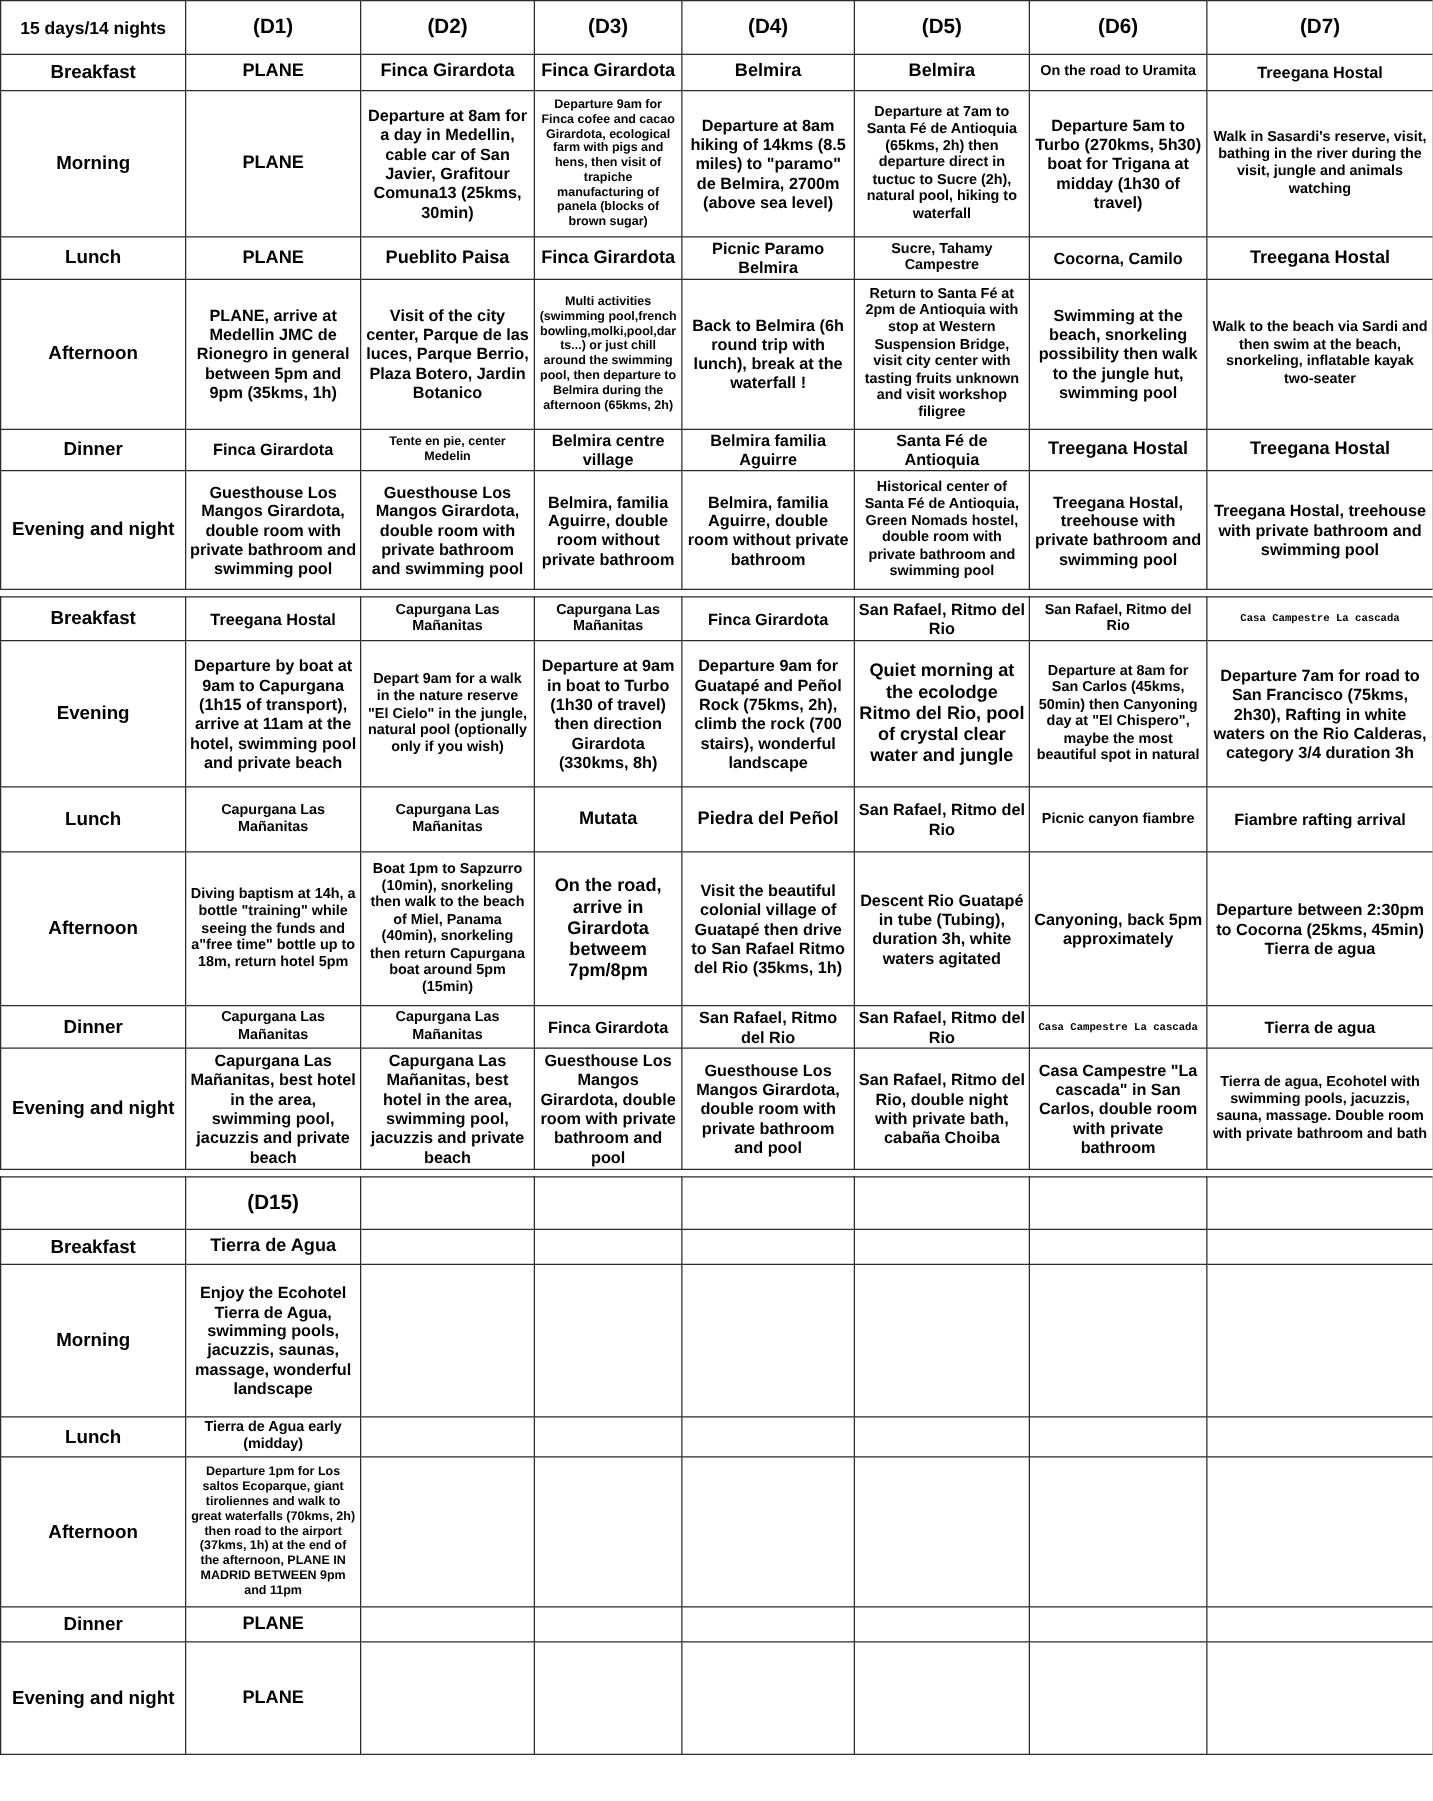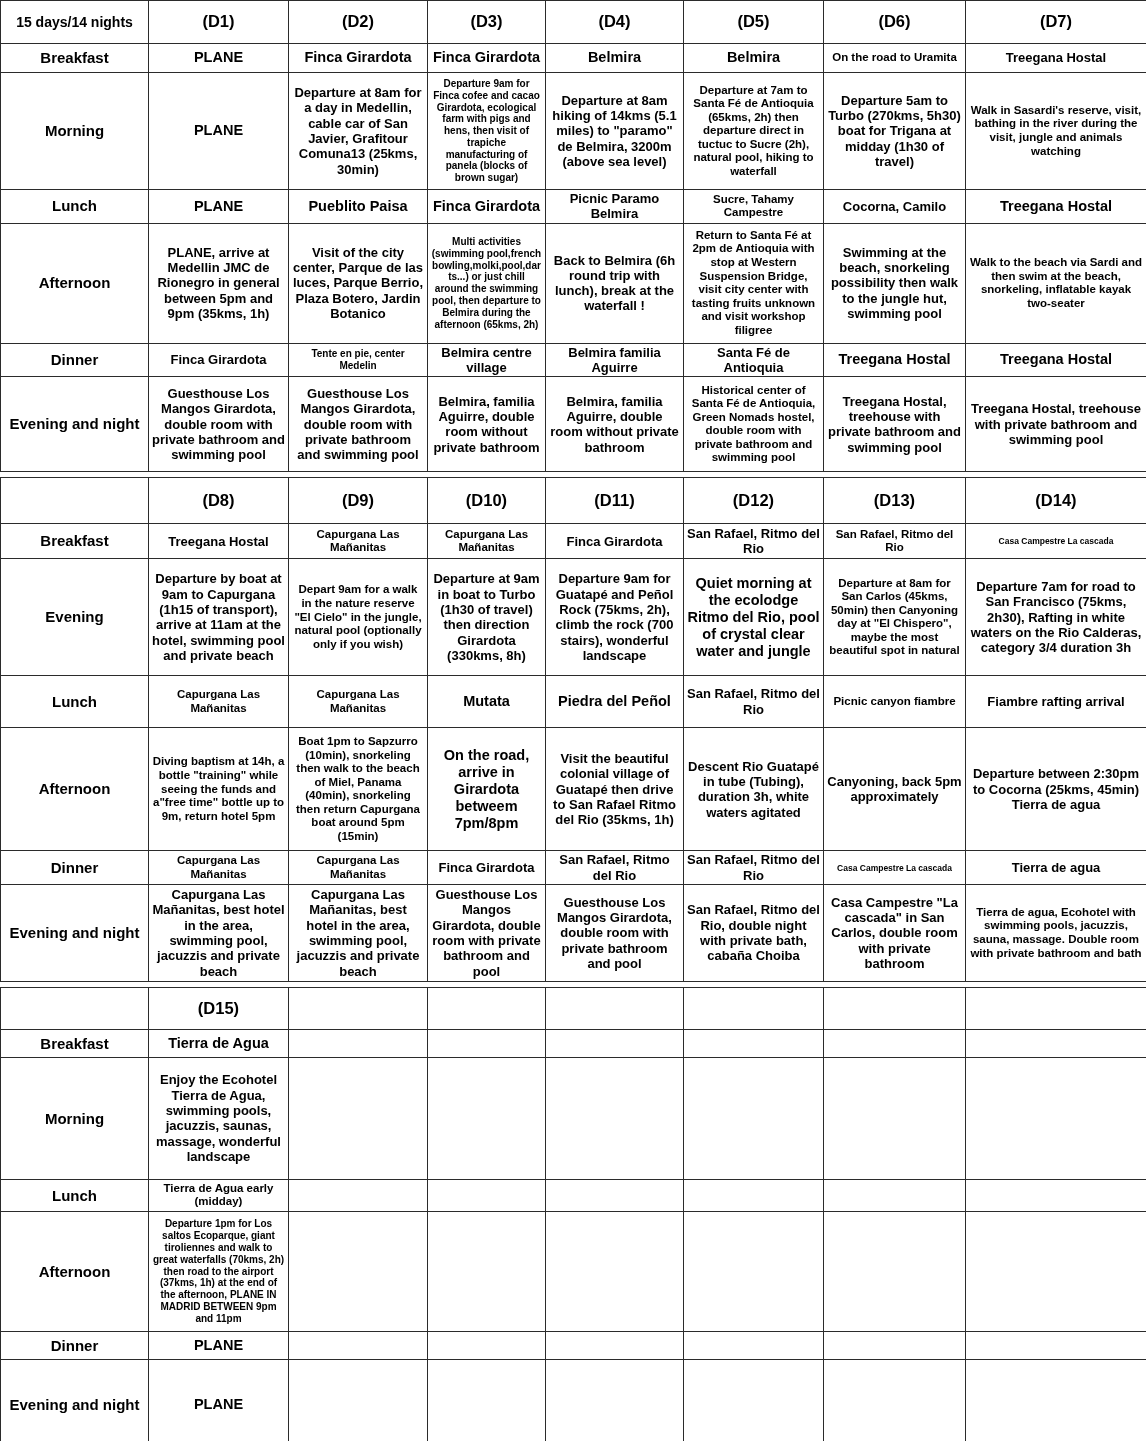--- a/index.html
+++ b/index.html
@@ -39,21 +39,21 @@
   col.c0 { width: 148px; }
   col.c1 { width: 140px; }
   col.c2 { width: 139px; }
   col.c3 { width: 118px; }
   col.c4 { width: 138px; }
   col.c5 { width: 140px; }
   col.c6 { width: 142px; }
   col.c7 { width: 181px; }
 
   
-  .fs-xxs { font-size: 8.5px; }
+  .fs-xxs { font-size: 8.5px; font-family: Liberation Mono, monospace; }
   .fs-xs  { font-size: 10px; }
   .fs-s   { font-size: 11.5px; }
   .fs-m   { font-size: 13px; }
   .fs-l   { font-size: 14.5px; }
 
   .rowlabel { font-size: 15px; font-weight: bold; }
   .daylabel { font-size: 16.5px; font-weight: bold; }
 
   
   .block-gap {
@@ -98,21 +98,21 @@
         <td class="fs-l">Belmira</td>
         <td class="fs-s">On the road to Uramita</td>
         <td class="fs-m">Treegana Hostal</td>
       </tr>
 
       <tr style="height:117px">
         <td class="rowlabel">Morning</td>
         <td class="fs-l">PLANE</td>
         <td class="fs-m">Departure at 8am for a day in Medellin, cable car of San Javier, Grafitour Comuna13 (25kms, 30min)</td>
         <td class="fs-xs">Departure  9am for Finca cofee and cacao Girardota, ecological farm with pigs and hens,  then visit of trapiche manufacturing of panela (blocks of brown sugar)</td>
-        <td class="fs-m">Departure at 8am hiking of 14kms (5.1 miles) to "paramo" de Belmira, 3200m (above sea level)</td>
+        <td class="fs-m">Departure at 8am hiking of 14kms (8.5 miles) to "paramo" de Belmira, 2700m (above sea level)</td>
         <td class="fs-s">Departure at 7am to Santa Fé de Antioquia (65kms, 2h) then departure direct in tuctuc to Sucre (2h), natural pool, hiking to waterfall</td>
         <td class="fs-m">Departure 5am to Turbo (270kms, 5h30) boat for Trigana at midday (1h30 of travel)</td>
         <td class="fs-s">Walk in Sasardi's reserve, visit, bathing in the river during the visit, jungle and animals watching</td>
       </tr>
 
       <tr style="height:28px">
         <td class="rowlabel">Lunch</td>
         <td class="fs-l">PLANE</td>
         <td class="fs-l">Pueblito Paisa</td>
         <td class="fs-l">Finca Girardota</td>
@@ -164,30 +164,20 @@
       <col class="c0">
         <col class="c1">
         <col class="c2">
         <col class="c3">
       <col class="c4">
         <col class="c5">
         <col class="c6">
         <col class="c7">
     </colgroup>
     <tbody>
-      <tr style="height:46px">
-        <td></td>
-        <td class="daylabel">(D8)</td>
-        <td class="daylabel">(D9)</td>
-        <td class="daylabel">(D10)</td>
-        <td class="daylabel">(D11)</td>
-        <td class="daylabel">(D12)</td>
-        <td class="daylabel">(D13)</td>
-        <td class="daylabel">(D14)</td>
-      </tr>
 
       <tr style="height:35px">
         <td class="rowlabel">Breakfast</td>
         <td class="fs-m">Treegana Hostal</td>
         <td class="fs-s">Capurgana Las Mañanitas</td>
         <td class="fs-s">Capurgana Las Mañanitas</td>
         <td class="fs-m">Finca Girardota</td>
         <td class="fs-m">San Rafael, Ritmo del Rio</td>
         <td class="fs-s">San Rafael, Ritmo del Rio</td>
         <td class="fs-xxs">Casa Campestre La cascada</td>
@@ -210,21 +200,21 @@
         <td class="fs-s">Capurgana Las Mañanitas</td>
         <td class="fs-l">Mutata</td>
         <td class="fs-l">Piedra del Peñol</td>
         <td class="fs-m">San Rafael, Ritmo del Rio</td>
         <td class="fs-s">Picnic canyon fiambre</td>
         <td class="fs-m">Fiambre rafting arrival</td>
       </tr>
 
       <tr style="height:123px">
         <td class="rowlabel">Afternoon</td>
-        <td class="fs-s">Diving baptism at 14h, a bottle "training" while seeing the funds and a"free time" bottle up to 9m, return hotel 5pm</td>
+        <td class="fs-s">Diving baptism at 14h, a bottle "training" while seeing the funds and a"free time" bottle up to 18m, return hotel 5pm</td>
         <td class="fs-s">Boat 1pm to Sapzurro (10min), snorkeling then walk to the beach of Miel, Panama (40min), snorkeling then return Capurgana boat around 5pm (15min)</td>
         <td class="fs-l">On the road, arrive in Girardota betweem 7pm/8pm</td>
         <td class="fs-m">Visit the beautiful colonial village of Guatapé then drive to San Rafael Ritmo del Rio (35kms, 1h)</td>
         <td class="fs-m">Descent Rio Guatapé in tube (Tubing), duration 3h, white waters agitated</td>
         <td class="fs-m">Canyoning, back 5pm approximately</td>
         <td class="fs-m">Departure between 2:30pm to Cocorna (25kms, 45min) Tierra de agua</td>
       </tr>
 
       <tr style="height:29px">
         <td class="rowlabel">Dinner</td>

